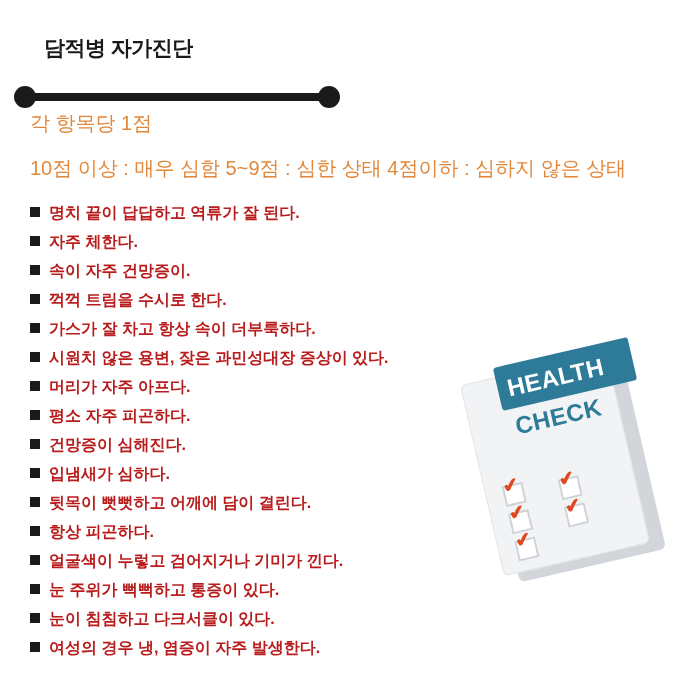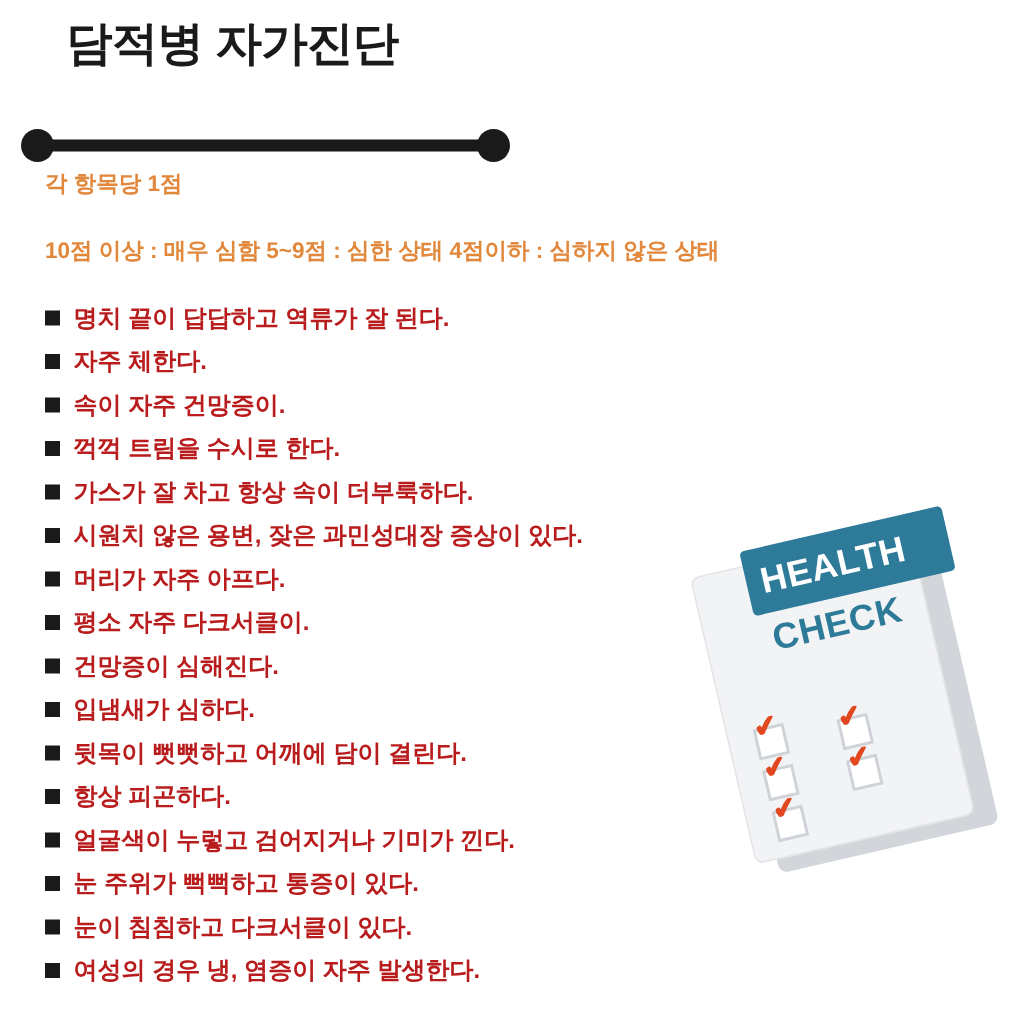--- a/index.html
+++ b/index.html
@@ -18,22 +18,22 @@
   .page {
     position: relative;
     width: 682px;
     height: 676px;
   }
 
   
   .title {
     position: absolute;
     left: 44px;
-    top: 8px;
-    font-size: 31px;
+    top: 34px;
+    font-size: 21px;
     font-weight: bold;
     color: #1a1a1a;
     letter-spacing: -0.5px;
     white-space: nowrap;
   }
 
   
   .divider {
     position: absolute;
     left: 14px;
@@ -59,22 +59,22 @@
   }
   .divider .knob.left { left: 0; }
   .divider .knob.right { left: 304px; }
 
   
   .subtitle {
     position: absolute;
     left: 30px;
     top: 110px;
     color: #e2883c;
-    font-size: 15px;
-    font-weight: bold;
+    font-size: 20px;
+    font-weight: normal;
     line-height: 26px;
   }
   .subtitle .line2 {
     white-space: nowrap;
     margin-top: 19px;
   }
 
   
   .checklist {
     position: absolute;
@@ -227,21 +227,21 @@
     <div class="item">
         <span class="sq"></span>
         <span>시원치 않은 용변, 잦은 과민성대장 증상이 있다.</span>
       </div>
     <div class="item">
         <span class="sq"></span>
         <span>머리가 자주 아프다.</span>
       </div>
     <div class="item">
         <span class="sq"></span>
-        <span>평소 자주 다크서클이.</span>
+        <span>평소 자주 피곤하다.</span>
       </div>
     <div class="item">
         <span class="sq"></span>
         <span>건망증이 심해진다.</span>
       </div>
     <div class="item">
         <span class="sq"></span>
         <span>입냄새가 심하다.</span>
       </div>
     <div class="item">

